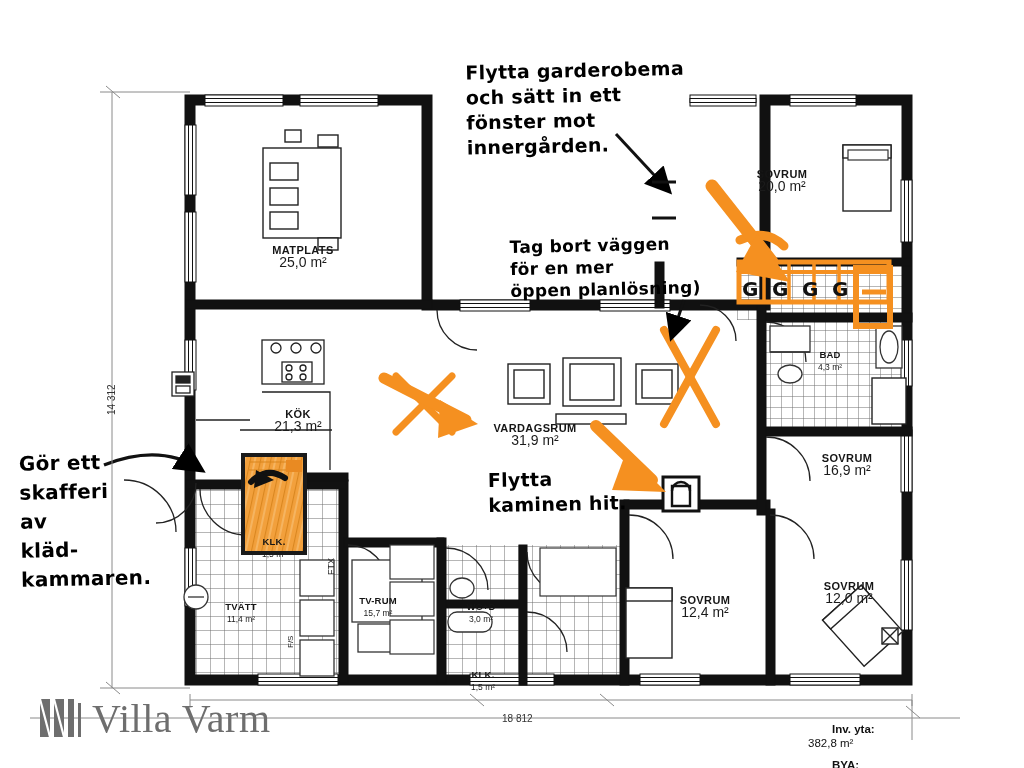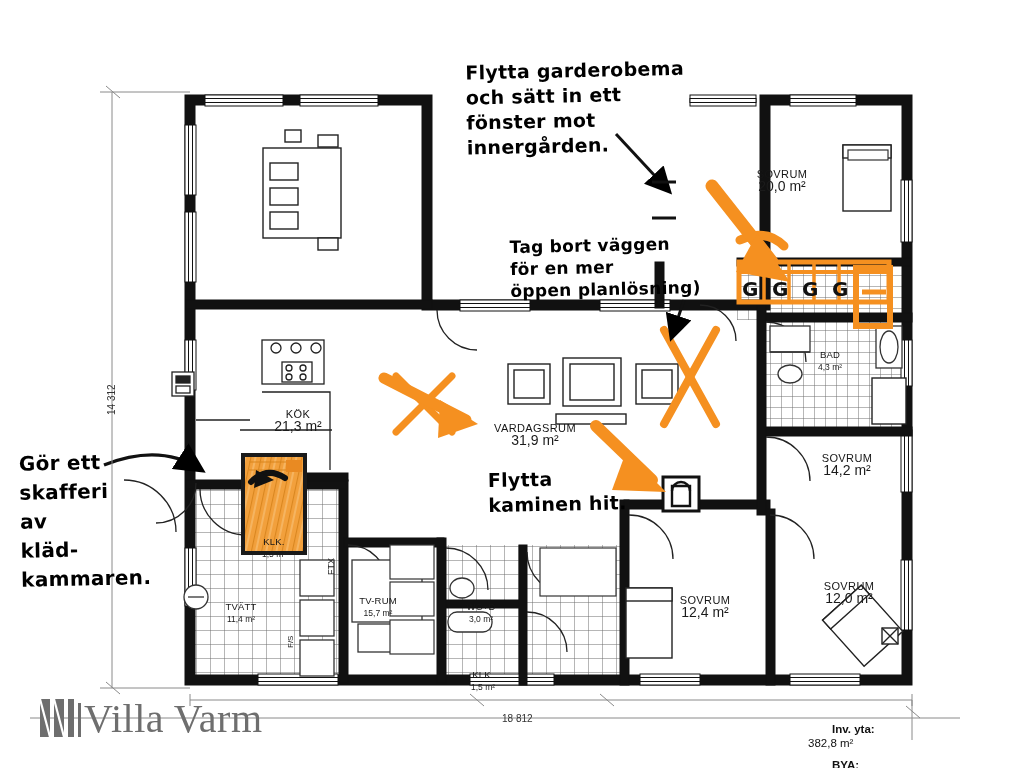--- a/index.html
+++ b/index.html
@@ -1,32 +1,32 @@
 <!DOCTYPE html>
 <html><head>
 <meta charset="utf-8">
 <style>
   html,body{margin:0;padding:0;background:#fff;}
   body{width:1024px;height:768px;overflow:hidden;position:relative;
        font-family:"Liberation Sans",sans-serif;color:#111;}
   #stage{position:absolute;inset:0;width:1024px;height:768px;}
   svg{position:absolute;left:0;top:0;}
   .lbl{position:absolute;text-align:center;pointer-events:none;}
-  .rname{font-weight:normal;font-size:11px;letter-spacing:.4px;color:#151515;line-height:12px;}
+  .rname{font-weight:bold;font-size:11px;letter-spacing:.4px;color:#151515;line-height:12px;}
   .rarea{font-size:14px;color:#1b1b1b;line-height:12px;}
   .rname.sm{font-size:9.5px;letter-spacing:.2px;margin-top:31px;}
   .rarea.sm{font-size:8.5px;}
   .hand{position:absolute;font-family:"DejaVu Sans",sans-serif;font-weight:bold;
         font-size:19px;line-height:25px;color:#000;letter-spacing:.3px;
         transform:rotate(-1.2deg);white-space:pre-line;}
   .dimtxt{position:absolute;font-size:10px;color:#333;}
   .dimtxt.vert{transform:rotate(-90deg);transform-origin:left top;}
   .foot{position:absolute;font-size:11.5px;color:#111;line-height:14px;}
   .foot b{font-weight:bold;margin-left:24px;}
-  .logo{position:absolute;left:38px;top:697px;display:flex;align-items:flex-end;}
+  .logo{position:absolute;left:38px;top:697px;display:flex;align-items:flex-end;gap:8px;}
   .logo-mark{width:46px;height:42px;position:relative;overflow:hidden;}
   .logo-word{font-family:"Liberation Serif",serif;font-size:40px;line-height:40px;
              color:#6e6e6e;letter-spacing:.5px;}
 </style>
 </head>
 <body>
 
 <div id="stage">
 
 <svg width="1024" height="768" viewBox="0 0 1024 768">
@@ -339,39 +339,43 @@
   </g>
 
   <g font-family="DejaVu Sans, sans-serif" font-weight="bold" font-size="20" fill="#111">
     <text x="742" y="296">G</text>
     <text x="772" y="296">G</text>
     <text x="802" y="296">G</text>
     <text x="832" y="296">G</text>
   </g>
 </svg>
 
+<div class="lbl" style="left:228px;top:244px;width:150px">
+  <div class="rname">MATPLATS</div>
+  <div class="rarea">25,0 m²</div>
+</div>
 <div class="lbl" style="left:712px;top:168px;width:140px">
   <div class="rname">SOVRUM</div>
   <div class="rarea">20,0 m²</div>
 </div>
 <div class="lbl" style="left:243px;top:408px;width:110px">
   <div class="rname">KÖK</div>
   <div class="rarea">21,3 m²</div>
 </div>
 <div class="lbl" style="left:470px;top:422px;width:130px">
   <div class="rname">VARDAGSRUM</div>
   <div class="rarea">31,9 m²</div>
 </div>
 <div class="lbl" style="left:790px;top:318px;width:80px">
   <div class="rname sm">BAD</div>
   <div class="rarea sm">4,3 m²</div>
 </div>
 <div class="lbl" style="left:782px;top:452px;width:130px">
   <div class="rname">SOVRUM</div>
-  <div class="rarea">14,2 m²</div>
+  <div class="rarea">16,9 m²</div>
 </div>
 <div class="lbl" style="left:243px;top:505px;width:62px">
   <div class="rname sm">KLK.</div>
   <div class="rarea sm">1,5 m²</div>
 </div>
 <div class="lbl" style="left:196px;top:570px;width:90px">
   <div class="rname sm">TVÄTT</div>
   <div class="rarea sm">11,4 m²</div>
 </div>
 <div class="lbl" style="left:340px;top:564px;width:76px">

